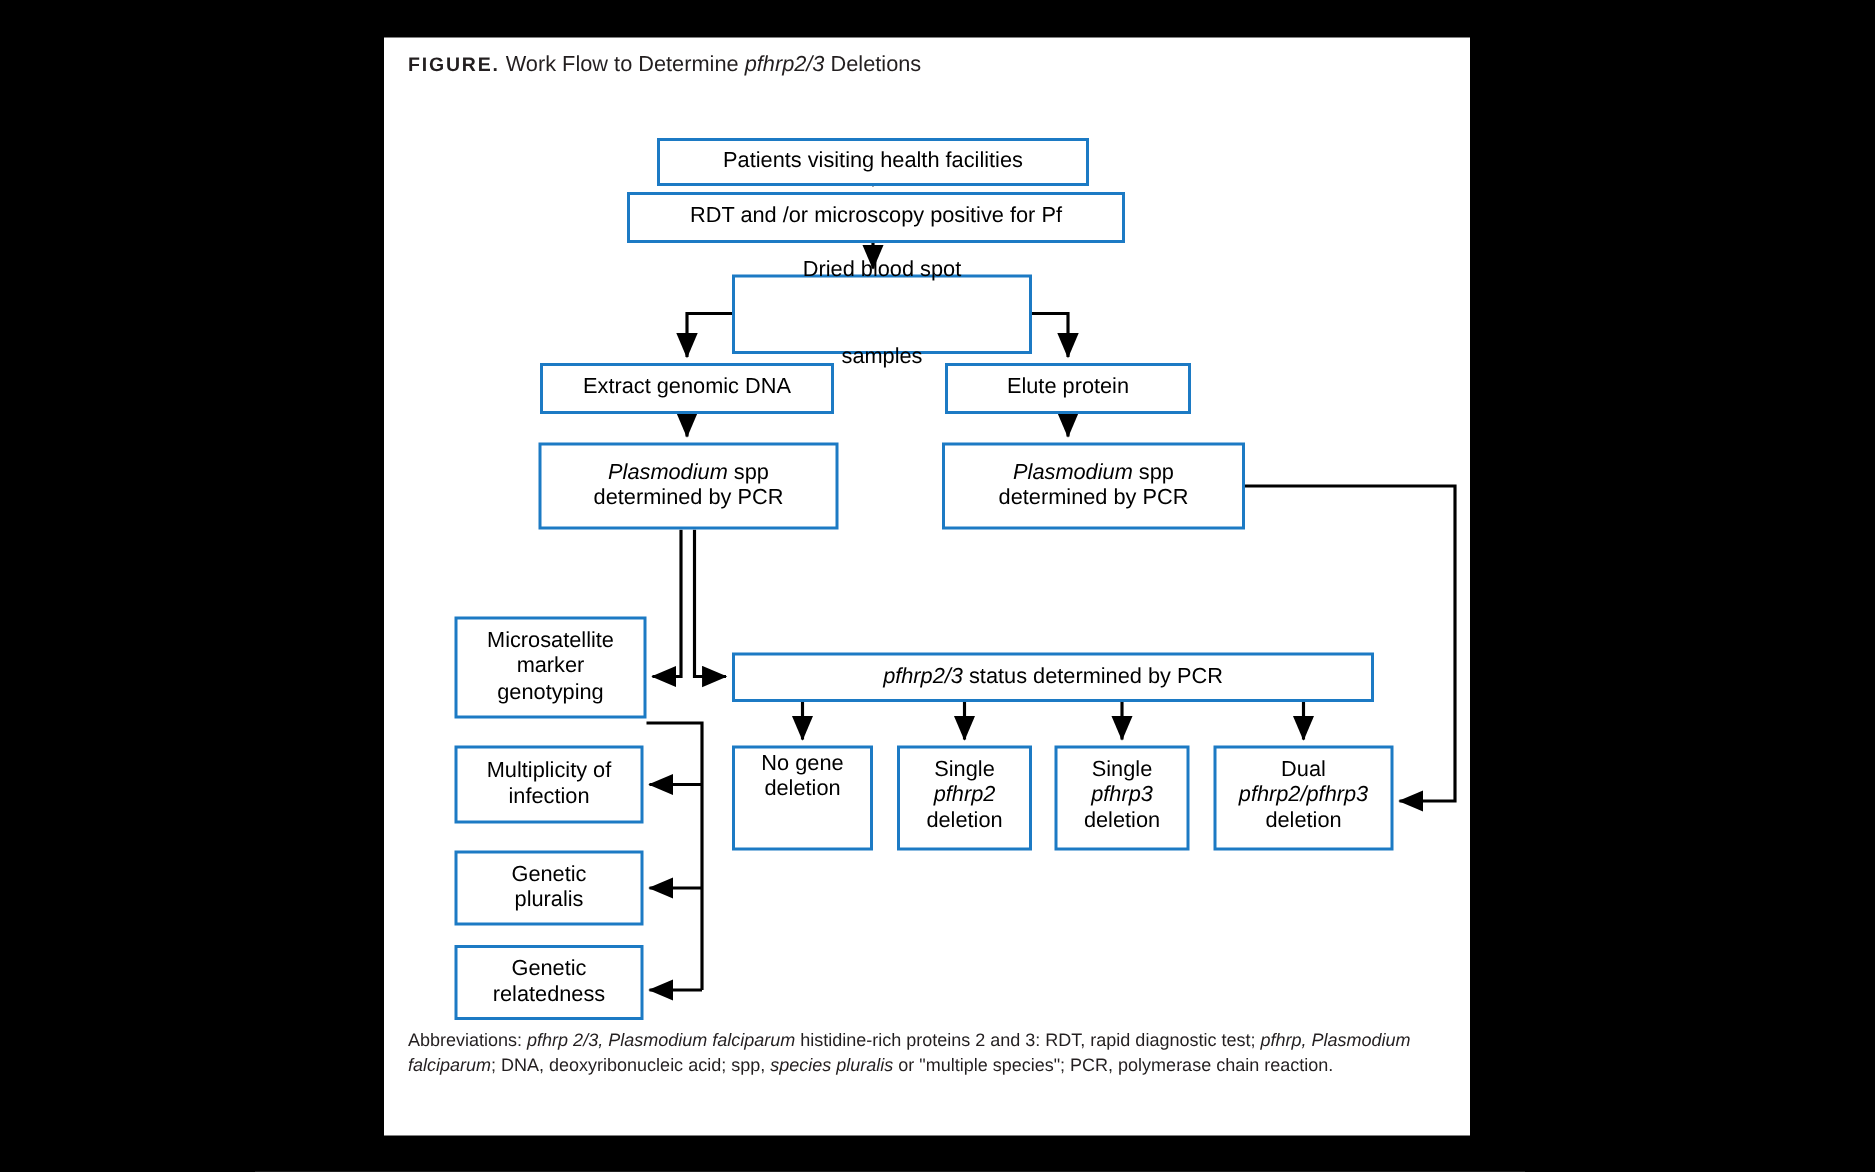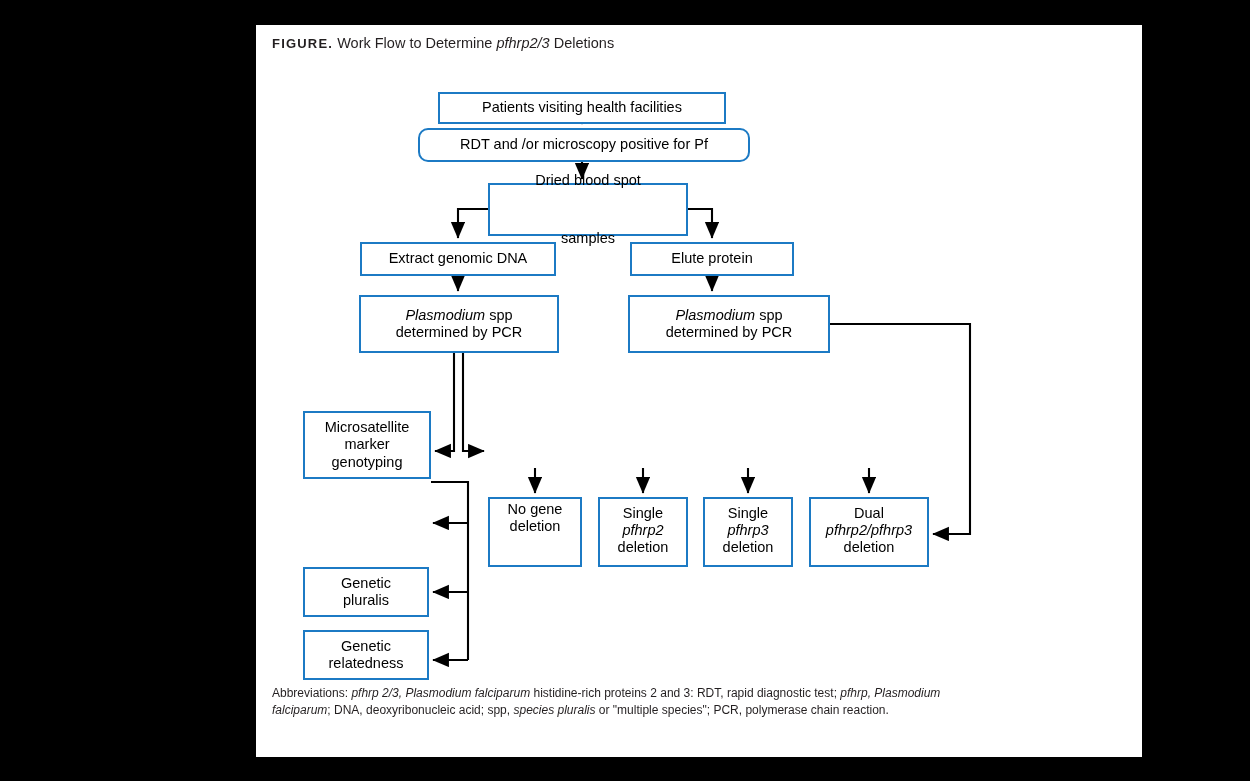--- a/index.html
+++ b/index.html
@@ -1,18 +1,18 @@
 <!DOCTYPE html>
 <html><head>
 <meta charset="utf-8">
 <style>
   html,body{margin:0;padding:0;background:#000;}
   body{width:1250px;height:781px;overflow:hidden;font-family:"Liberation Sans",sans-serif;}
   #stage{position:relative;width:1250px;height:781px;background:#000;}
-  #panel{position:absolute;left:256px;top:25px;width:886px;height:732px;background:#fff;}
+  #panel{position:absolute;left:256px;top:25px;width:724px;height:732px;background:#fff;}
   #figure-title{position:absolute;left:16px;top:10px;font-size:14.5px;color:#231f20;white-space:nowrap;}
   #figure-title .figlabel{font-weight:bold;font-size:13px;letter-spacing:1.2px;font-stretch:condensed;}
   #figure-title .ital{font-style:italic;}
   #canvas{position:absolute;left:0;top:0;width:737px;height:732px;}
   #edges{position:absolute;left:0;top:0;width:737px;height:732px;pointer-events:none;}
   .node{position:absolute;box-sizing:border-box;border:2px solid #1c7ac4;background:#fff;
         display:flex;align-items:center;justify-content:center;text-align:center;
         color:#000;font-size:14.5px;line-height:1.18;padding:2px 4px;}
   .node span.ital{font-style:italic;}
   #footnote{position:absolute;left:16px;top:660px;width:700px;font-size:12px;
@@ -61,21 +61,21 @@
           <path d="M212,498 L177,498" marker-end="url(#ah)"></path>
           <path d="M212,567 L177,567" marker-end="url(#ah)"></path>
           <path d="M212,635 L177,635" marker-end="url(#ah)"></path>
         </g>
       </svg>
 
       <div class="node" style="left:182px;top:51px;width:288px;height:32px;margin-top:16px;">
         <span>Patients visiting health facilities</span>
       </div>
 
-      <div class="node" style="left:162px;top:103px;width:332px;height:34px;border-radius:10px;">
+      <div class="node" style="left:162px;top:103px;width:332px;height:34px;">
         <span>RDT and /or microscopy positive for Pf</span>
       </div>
 
       <div class="node" style="left:232px;top:158px;width:200px;height:53px;flex-direction:column;gap:40px;">
         <span>Dried blood spot</span>
         <span>samples</span>
       </div>
 
       <div class="node" style="left:104px;top:217px;width:196px;height:34px;">
         <span>Extract genomic DNA</span>
@@ -94,21 +94,28 @@
         <span><span class="ital">Plasmodium</span><span> spp</span></span>
         <span>determined by PCR</span>
       </div>
 
       <div class="node" style="left:47px;top:386px;width:128px;height:68px;flex-direction:column;">
         <span>Microsatellite</span>
         <span>marker</span>
         <span>genotyping</span>
       </div>
 
+      <div class="node" style="left:232px;top:410px;width:428px;height:33px;">
+        <span><span class="ital">pfhrp2/3</span><span> status determined by PCR</span></span>
+      </div>
 
+      <div class="node" style="left:47px;top:472px;width:126px;height:52px;flex-direction:column;">
+        <span>Multiplicity of</span>
+        <span>infection</span>
+      </div>
 
       <div class="node" style="left:47px;top:542px;width:126px;height:50px;flex-direction:column;">
         <span>Genetic</span>
         <span>pluralis</span>
       </div>
 
       <div class="node" style="left:47px;top:605px;width:126px;height:50px;flex-direction:column;">
         <span>Genetic</span>
         <span>relatedness</span>
       </div>

